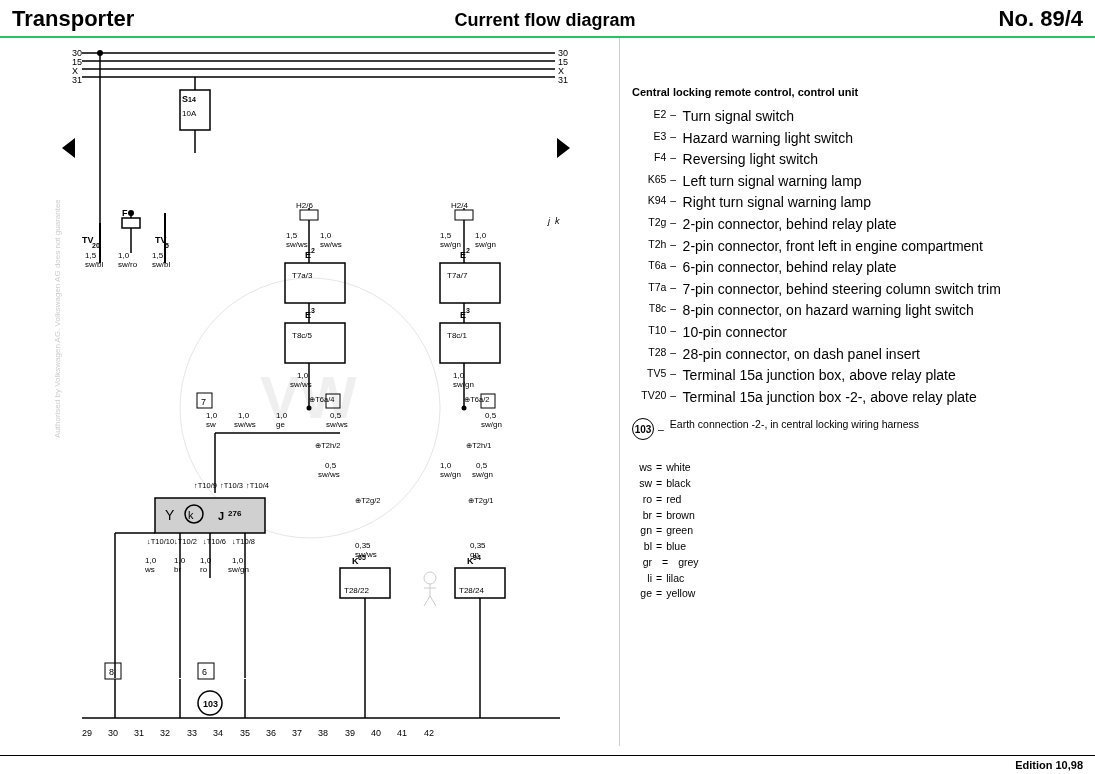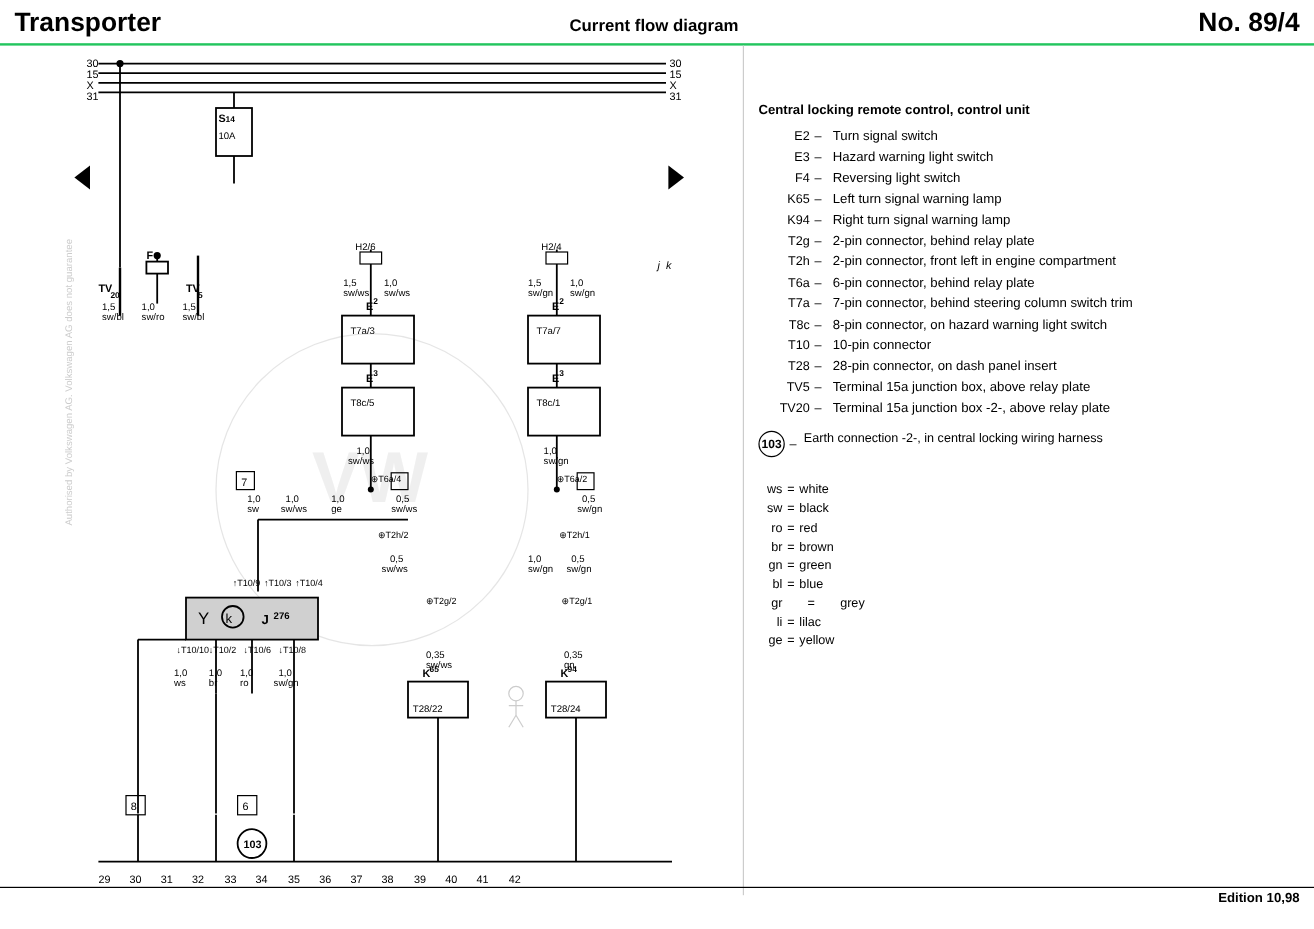--- a/index.html
+++ b/index.html
@@ -19,33 +19,33 @@
       justify-content: space-between;
       align-items: baseline;
       padding: 6px 12px 4px 12px;
       border-bottom: 2px solid #22c55e;
     }
     .header-title {
       font-size: 22px;
       font-weight: bold;
     }
     .header-center {
-      font-size: 14px;
+      font-size: 18px;
       font-weight: bold;
     }
     .header-number {
       font-size: 22px;
       font-weight: bold;
       margin-left: 43px;
     }
 
     
     .footer {
       position: absolute;
-      bottom: 16px;
+      bottom: 0;
       left: 0;
       right: 0;
       border-top: 1px solid #000;
       display: flex;
       justify-content: flex-end;
       padding: 3px 12px;
       font-size: 11px;
       font-weight: bold;
     }
 
@@ -90,21 +90,21 @@
     .legend-code {
       font-weight: normal;
       white-space: nowrap;
       text-align: right;
       padding-right: 2px;
     }
     .legend-dash {
       padding: 0 3px;
     }
     .legend-desc {
-      font-size: 11px;
+      font-size: 14px;
     }
 
     
     .color-legend {
       margin-top: 20px;
       font-size: 10.5px;
       line-height: 1.6;
     }
 
     
@@ -513,21 +513,21 @@
           <div style="display: flex; gap: 4px; line-height: 1.5;">
             <span style="min-width: 20px; text-align: right;">gn</span>
             <span>=</span>
             <span>green</span>
           </div>
           <div style="display: flex; gap: 4px; line-height: 1.5;">
             <span style="min-width: 20px; text-align: right;">bl</span>
             <span>=</span>
             <span>blue</span>
           </div>
-          <div style="display: flex; gap: 21px; line-height: 1.5; align-items: center;">
+          <div style="display: flex; gap: 10px; line-height: 1.5; align-items: center;">
             <span style="min-width: 20px; text-align: right;">gr</span>
             <span>=</span>
             <span>grey</span>
           </div>
           <div style="display: flex; gap: 4px; line-height: 1.5;">
             <span style="min-width: 20px; text-align: right;">li</span>
             <span>=</span>
             <span>lilac</span>
           </div>
           <div style="display: flex; gap: 4px; line-height: 1.5;">

